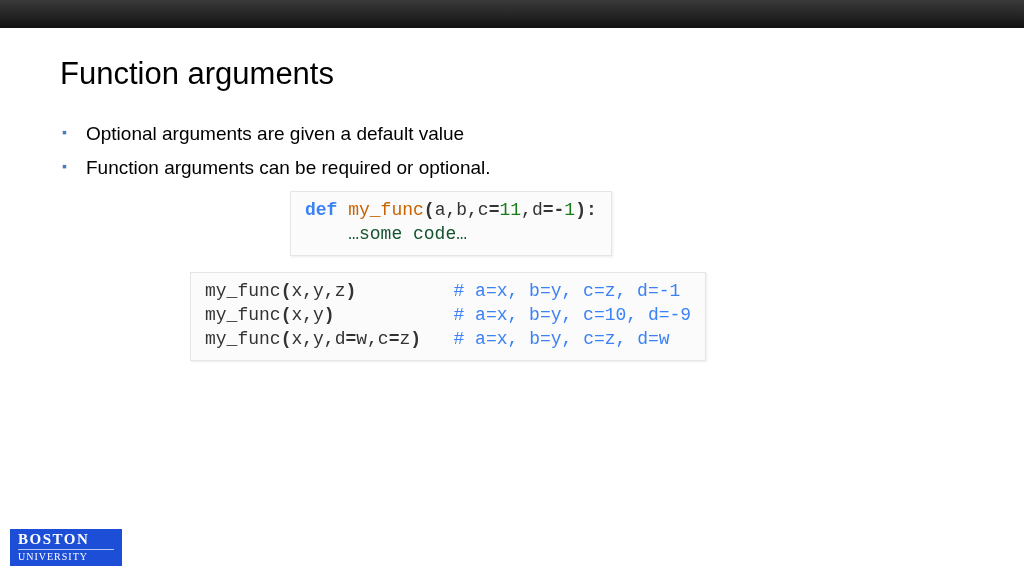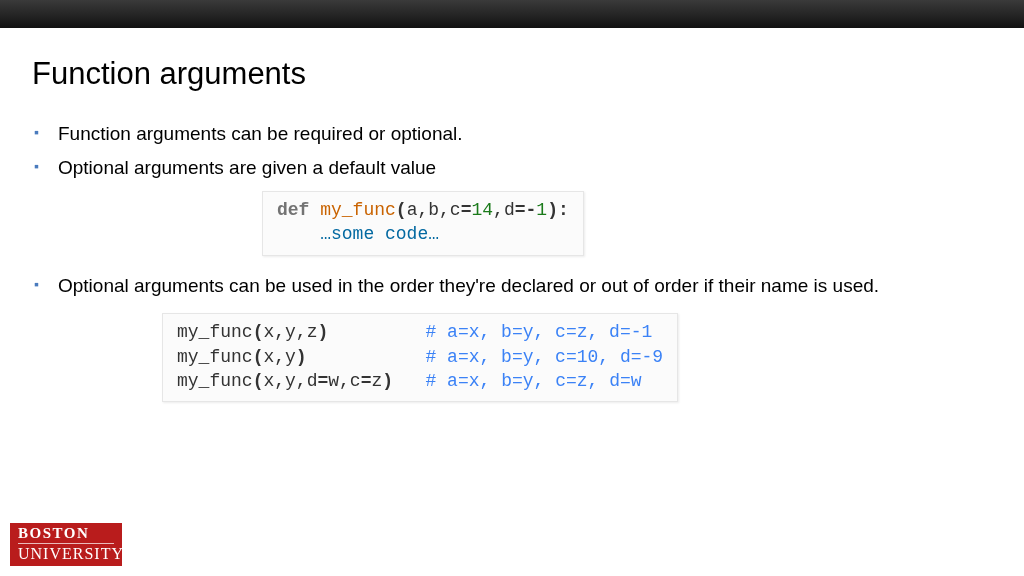--- a/index.html
+++ b/index.html
@@ -1,55 +1,54 @@
 <!DOCTYPE html>
 <html><head>
 <meta charset="utf-8">
 <style>
   * { box-sizing: border-box; margin: 0; padding: 0; }
   html, body { width: 1024px; height: 576px; font-family: Arial, Helvetica, sans-serif; background: #fff; color: #000; }
   .topbar { width: 100%; height: 28px; background: linear-gradient(to bottom, #3a3a3a 0%, #262626 50%, #111 100%); }
-  .slide { padding: 28px 72px 0 32px; }
+  .slide { padding: 28px 72px 0 60px; }
   .title { font-size: 31px; font-weight: 400; margin-bottom: 28px; }
   ul.bullets { list-style: none; }
   ul.bullets > li { position: relative; padding-left: 26px; font-size: 19px; line-height: 1.45; margin-bottom: 6px; }
   ul.bullets > li::before { content: "▪"; position: absolute; left: 2px; top: 2px; color: #4a7bbd; font-size: 14px; }
   .codebox { background: #fbfbfb; border: 1px solid #e6e6e6; box-shadow: 1px 1px 2px rgba(0,0,0,0.08); padding: 6px 14px 8px 14px; font-family: "Courier New", Courier, monospace; font-size: 18px; line-height: 1.35; white-space: pre; color: #333; display: inline-block; }
   .codewrap1 { margin: 10px 0 16px 230px; }
   .codewrap2 { margin: 14px 0 0 130px; }
-  .kw { color: #737373; font-weight: bold; }
+  .kw { color: #3b82f6; font-weight: bold; }
   .fn { color: #c96300; }
   .pn { color: #333; font-weight: bold; }
   .nm { color: #1a7a1a; }
   .cm { color: #3b82f6; }
-  .body { color: #0369a1; }
-  .logo { position: absolute; left: 10px; bottom: 10px; background: #b91c1c; color: #fff; font-family: Georgia, "Times New Roman", serif; padding: 3px 8px 4px 8px; line-height: 1; width: 112px; }
+  .body { color: #14532d; }
+  .logo { position: absolute; left: 10px; bottom: 10px; background: #1d4ed8; color: #fff; font-family: Georgia, "Times New Roman", serif; padding: 3px 8px 4px 8px; line-height: 1; width: 112px; }
   .logo .l1 { font-size: 15px; letter-spacing: 1.5px; font-weight: 600; }
-  .logo .l2 { font-size: 16px; letter-spacing: 1px; border-top: 1px solid rgba(255,255,255,0.7); padding-top: 2px; margin-top: 2px; }
+  .logo .l2 { font-size: 10px; letter-spacing: 1px; border-top: 1px solid rgba(255,255,255,0.7); padding-top: 2px; margin-top: 2px; }
 </style>
 </head>
 <body>
 
 <div class="topbar"></div>
 
 <div class="slide">
   <h1 class="title">Function arguments</h1>
 
   <ul class="bullets">
+    <li>Optional arguments are given a default value</li>
     <li>Function arguments can be required or optional.</li>
-    <li>Optional arguments are given a default value</li>
   </ul>
 
   <div class="codewrap1">
-    <div class="codebox"><span class="kw">def</span> <span class="fn">my_func</span><span class="pn">(</span><span>a,b,c</span><span class="pn">=</span><span class="nm">14</span><span>,d</span><span class="pn">=-</span><span class="nm">1</span><span class="pn">):</span>
+    <div class="codebox"><span class="kw">def</span> <span class="fn">my_func</span><span class="pn">(</span><span>a,b,c</span><span class="pn">=</span><span class="nm">11</span><span>,d</span><span class="pn">=-</span><span class="nm">1</span><span class="pn">):</span>
 <span class="body">    …some code…</span></div>
   </div>
 
   <ul class="bullets">
-    <li>Optional arguments can be used in the order they're declared or out of order if their name is used.</li>
   </ul>
 
   <div class="codewrap2">
     <div class="codebox"><span>my_func</span><span class="pn">(</span><span>x,y,z</span><span class="pn">)</span><span>         </span><span class="cm"># a=x, b=y, c=z, d=-1</span>
 <span>my_func</span><span class="pn">(</span><span>x,y</span><span class="pn">)</span><span>           </span><span class="cm"># a=x, b=y, c=10, d=-9</span>
 <span>my_func</span><span class="pn">(</span><span>x,y,d</span><span class="pn">=</span><span>w,c</span><span class="pn">=</span><span>z</span><span class="pn">)</span><span>   </span><span class="cm"># a=x, b=y, c=z, d=w</span></div>
   </div>
 </div>
 
 <div class="logo">

